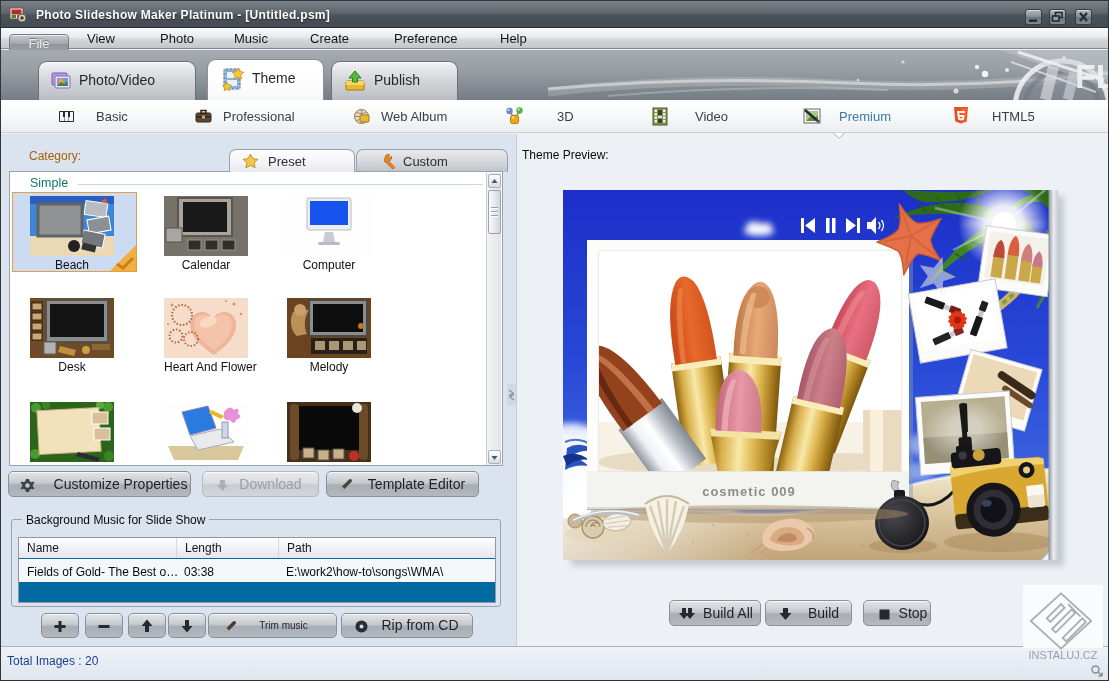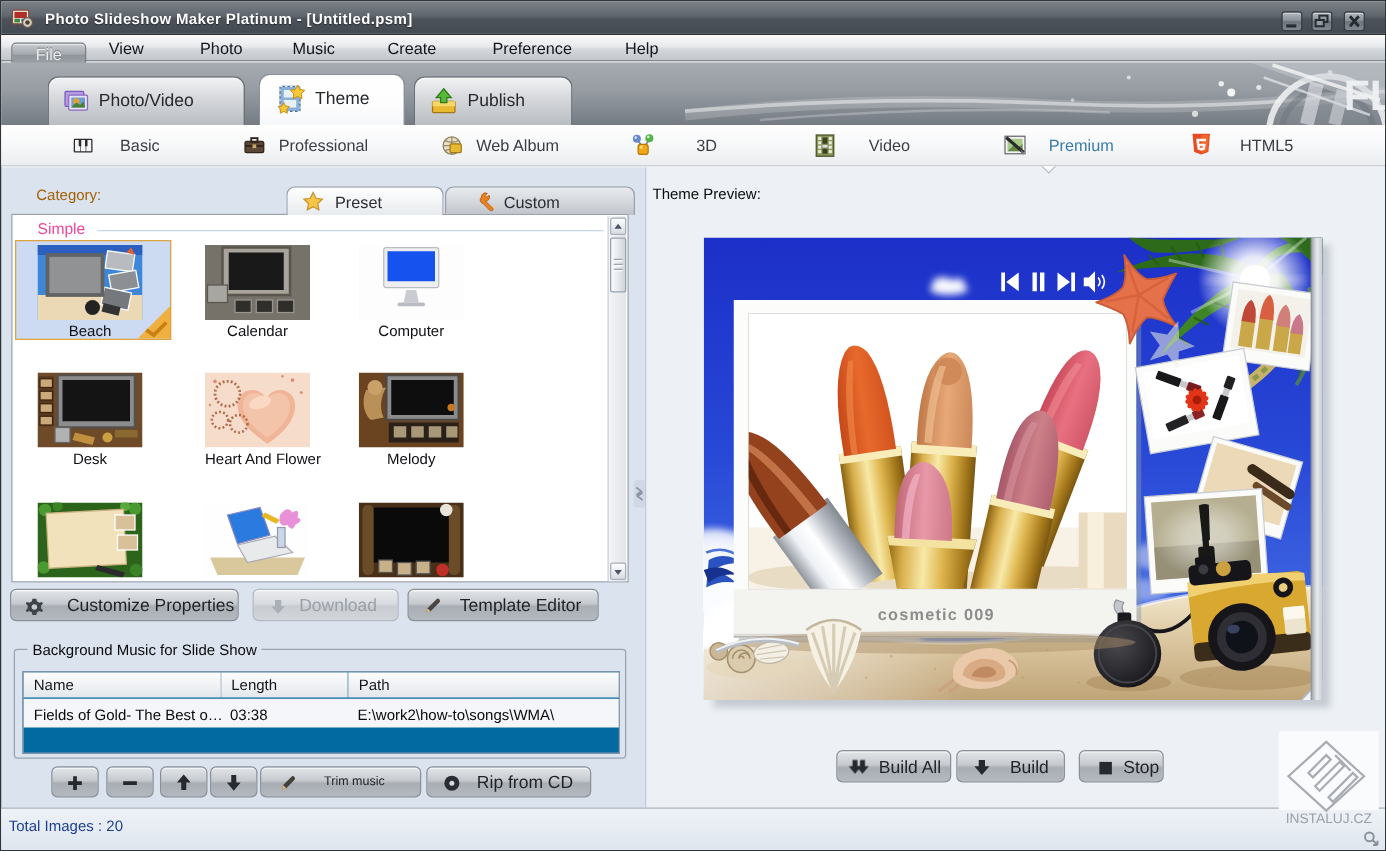--- a/index.html
+++ b/index.html
@@ -69,21 +69,21 @@
   </div>
   <div class="smalltab" style="left:355px;top:15px;width:152px;background:linear-gradient(#e9ebee,#d3d6db 55%,#bfc3c9)">
     <svg width="16" height="16" style="position:absolute;left:26px;top:3px" viewBox="0 0 16 16">
       <path d="M2.2 4.6 A3 3 0 0 1 6.8 1.8 L5.2 3.4 L6.6 4.8 L8.2 3.2 A3 3 0 0 1 5.4 7.8 L11 13.4 A1.4 1.4 0 0 1 9 15.4 L3.4 9.8 A3 3 0 0 1 2.2 4.6 Z" fill="#e8821e" stroke="#b05c10" stroke-width=".7"></path>
       <circle cx="12.2" cy="12.6" r="1.1" fill="#f8c888"></circle>
     </svg>
     <span style="position:absolute;left:46px;top:4px">Custom</span>
   </div>
 
   <div class="abs" style="left:8px;top:37px;width:494px;height:295px;background:#fff;border:1px solid #97a1af;z-index:1">
-    <div class="abs" style="left:20px;top:4px;color:#ec4899;font-size:12.5px">Simple</div>
+    <div class="abs" style="left:20px;top:4px;color:#0f766e;font-size:12.5px">Simple</div>
     <div class="groupline" style="left:68px;top:12px;width:405px"></div>
 
     <div class="abs" style="left:2px;top:20px;width:125px;height:80px;background:#ccdbf2;border:1px solid #e0a23e;overflow:hidden">
       <div class="abs" style="right:0;bottom:0;width:0;height:0;border-left:26px solid transparent;border-bottom:26px solid #f0b040"></div>
       <svg class="abs" style="right:1px;bottom:1px" width="20" height="14" viewBox="0 0 20 14">
           <path d="M2 8 L8 12 L18 2" fill="none" stroke="#c88010" stroke-width="3"></path>
         </svg>
     </div>
     <svg class="abs" style="left:20px;top:24px" width="84" height="60" viewBox="0 0 84 60">
       <rect width="84" height="60" fill="#3f86d8"></rect>

